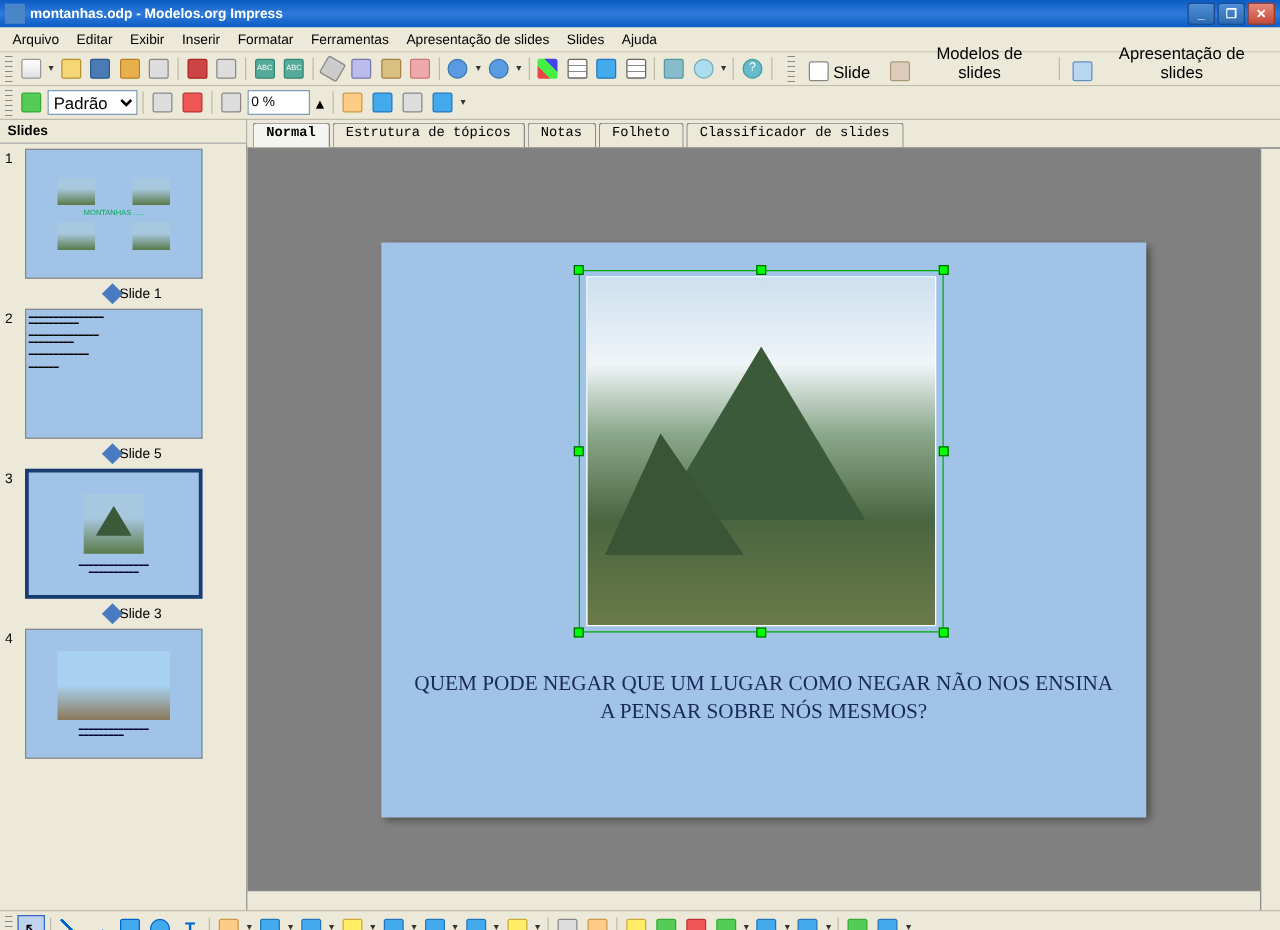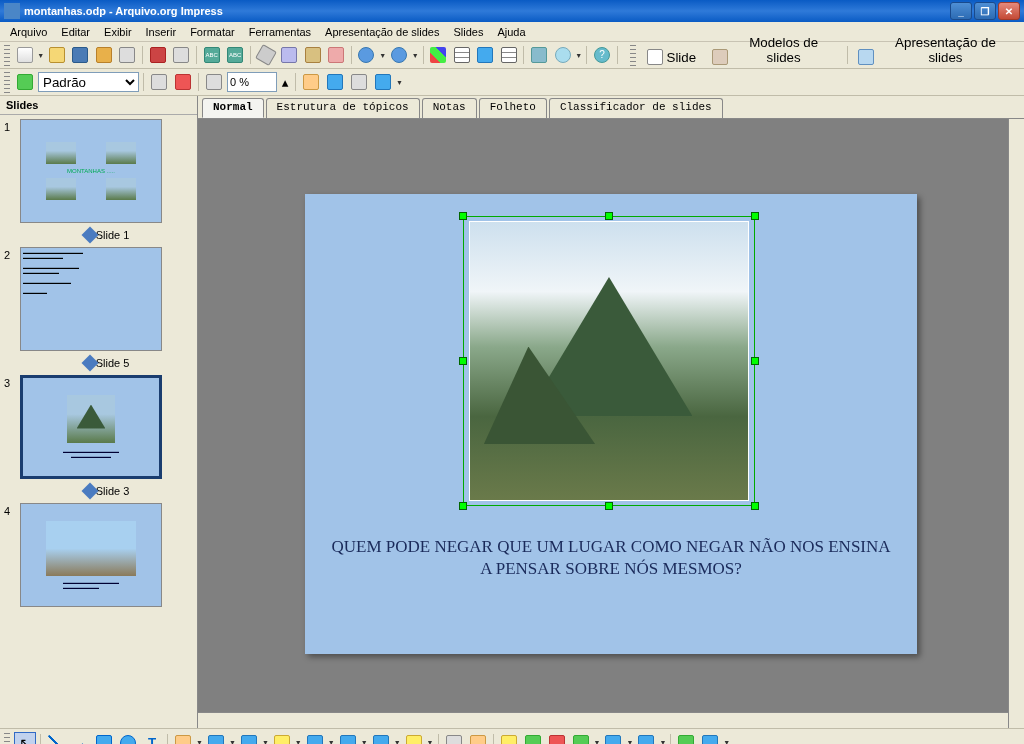--- a/index.html
+++ b/index.html
@@ -12,21 +12,21 @@
 .winbtn { width: 22px; height: 18px; background: linear-gradient(#4f8fd5,#2c6bb3); border: 1px solid #1a4a8c; border-radius: 3px; display:flex; align-items:center; justify-content:center; font-size:10px; color:white; font-weight:bold; }
 .winbtn.close { background: linear-gradient(#e58a7c,#c44a36); border-color:#a13a28; }
 
 .menubar { height: 20px; background: #ece9d8; display: flex; align-items: center; padding: 0 4px; gap: 2px; border-bottom: 1px solid #c8c3b3; }
 .menubar span { padding: 1px 6px; cursor: default; }
 
 .toolbar { background: #ece9d8; padding: 2px 4px; display: flex; align-items: center; gap: 2px; border-bottom: 1px solid #c0bca9; flex-wrap: nowrap; }
 .tbtn { width: 22px; height: 22px; border: 1px solid transparent; display: flex; align-items: center; justify-content: center; background: transparent; }
 .sep { width: 1px; height: 18px; background: #c0bca9; margin: 0 2px; }
 .zoominput { width: 50px; height: 20px; border: 1px solid #7f9db9; font-size: 11px; padding: 0 2px; }
-.stylecombo { width: 101px; height: 20px; border: 1px solid #7f9db9; background: white; }
+.stylecombo { width: 72px; height: 20px; border: 1px solid #7f9db9; background: white; }
 .tbtext-btn { height: 22px; padding: 0 6px; border: 1px solid transparent; display: flex; align-items: flex-end; gap: 4px; background: transparent; cursor: default; }
 .dropdown-arrow { font-size: 7px; color: #333; }
 .grip { width: 6px; height: 22px; background: repeating-linear-gradient(#ece9d8 0 1px,#888 1px 2px,#ece9d8 2px 4px); margin-right: 2px; }
 
 .ico { width: 16px; height: 16px; display: inline-block; border-radius: 2px; }
 .i-new { background: linear-gradient(white,#e0e0e0); border:1px solid #999; }
 .i-open { background: #f5d775; border:1px solid #b89030; }
 .i-save { background: #4a7bb5; border:1px solid #2a5a8a; }
 .i-mail { background: #e8b04a; border:1px solid #b8802a; }
 .i-pdf { background: #c44; border:1px solid #a22; }
@@ -89,21 +89,21 @@
 ::-webkit-scrollbar { width: 16px; height:16px; }
 ::-webkit-scrollbar-track { background: #ece9d8; }
 ::-webkit-scrollbar-thumb { background: #c8c3b3; border:1px solid #888; }
 ::-webkit-scrollbar-button { background:#ece9d8; border:1px solid #888; height:16px; }
 </style>
 </head>
 <body>
 
 <div class="titlebar">
   <span class="icon"></span>
-  <span class="title">montanhas.odp - Arquivo.org Impress</span>
+  <span class="title">montanhas.odp - Modelos.org Impress</span>
   <div class="winbtns">
     <div class="winbtn">_</div>
     <div class="winbtn">❐</div>
     <div class="winbtn close">✕</div>
   </div>
 </div>
 
 <div class="menubar">
   <span>Arquivo</span>
   <span>Editar</span>

